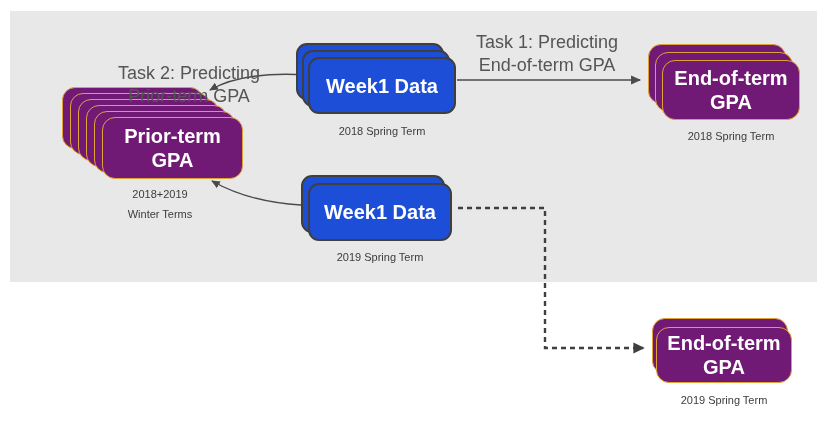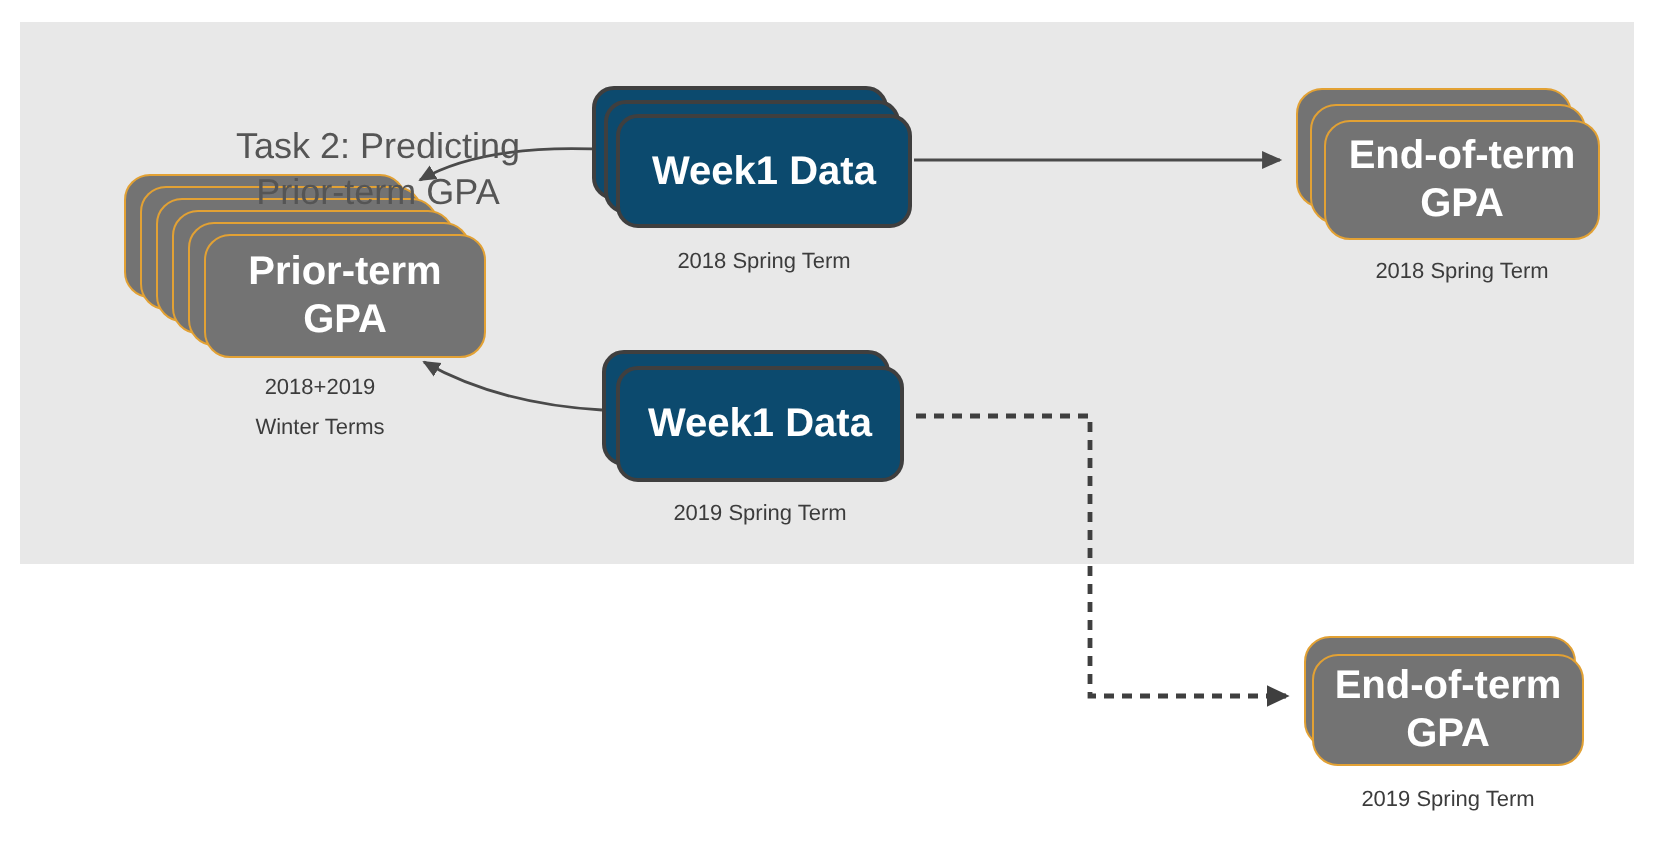--- a/index.html
+++ b/index.html
@@ -26,26 +26,26 @@
     z-index: 1;
     pointer-events: none;
   }
   .stack { position: absolute; z-index: 2; }
   .card {
     position: absolute;
     left: 0; top: 0;
     width: 100%; height: 100%;
   }
   .yellow-card {
-    background: #737373;
+    background: #701a75;
     border: 1px solid #E2A134;
     border-radius: 13px;
   }
   .gray-card {
-    background: #0c4a6e;
+    background: #1d4ed8;
     border: 2px solid #3F3F3F;
     border-radius: 11px;
   }
   .front {
     display: flex;
     flex-direction: column;
     justify-content: center;
     align-items: center;
     z-index: 1;
   }
@@ -93,20 +93,24 @@
     </defs>
     <path d="M457,80 L640,80" stroke="#4A4A4A" stroke-width="1.6" fill="none" marker-end="url(#ah)"></path>
     <path d="M307,75 Q243,71 210,90" stroke="#4A4A4A" stroke-width="1.4" fill="none" marker-end="url(#ah)"></path>
     <path d="M301,205 Q249,202 212,181" stroke="#4A4A4A" stroke-width="1.4" fill="none" marker-end="url(#ah)"></path>
     <path d="M458,208 L545,208 L545,348 L643,348" stroke="#3F3F3F" stroke-width="2.4" stroke-dasharray="5 4" fill="none" marker-end="url(#ah2)"></path>
   </svg>
 
   <div class="task-label" style="left:89px; top:31px; width:200px;margin-top:31px;">
     <span>Task 2: Predicting</span>
     <span>Prior-term GPA</span>
+  </div>
+  <div class="task-label" style="left:447px; top:31px; width:200px;">
+    <span>Task 1: Predicting</span>
+    <span>End-of-term GPA</span>
   </div>
 
   <div class="stack yellow" style="left:90px; top:117px; width:141px; height:62px;margin-left:12px;">
     <div class="card yellow-card front">
       <div class="card-label">
         <span>Prior-term</span>
         <span>GPA</span>
       </div>
     </div>
   <div class="card back yellow-card" style="left: -8px; top: -6px; z-index: -1;"></div>

